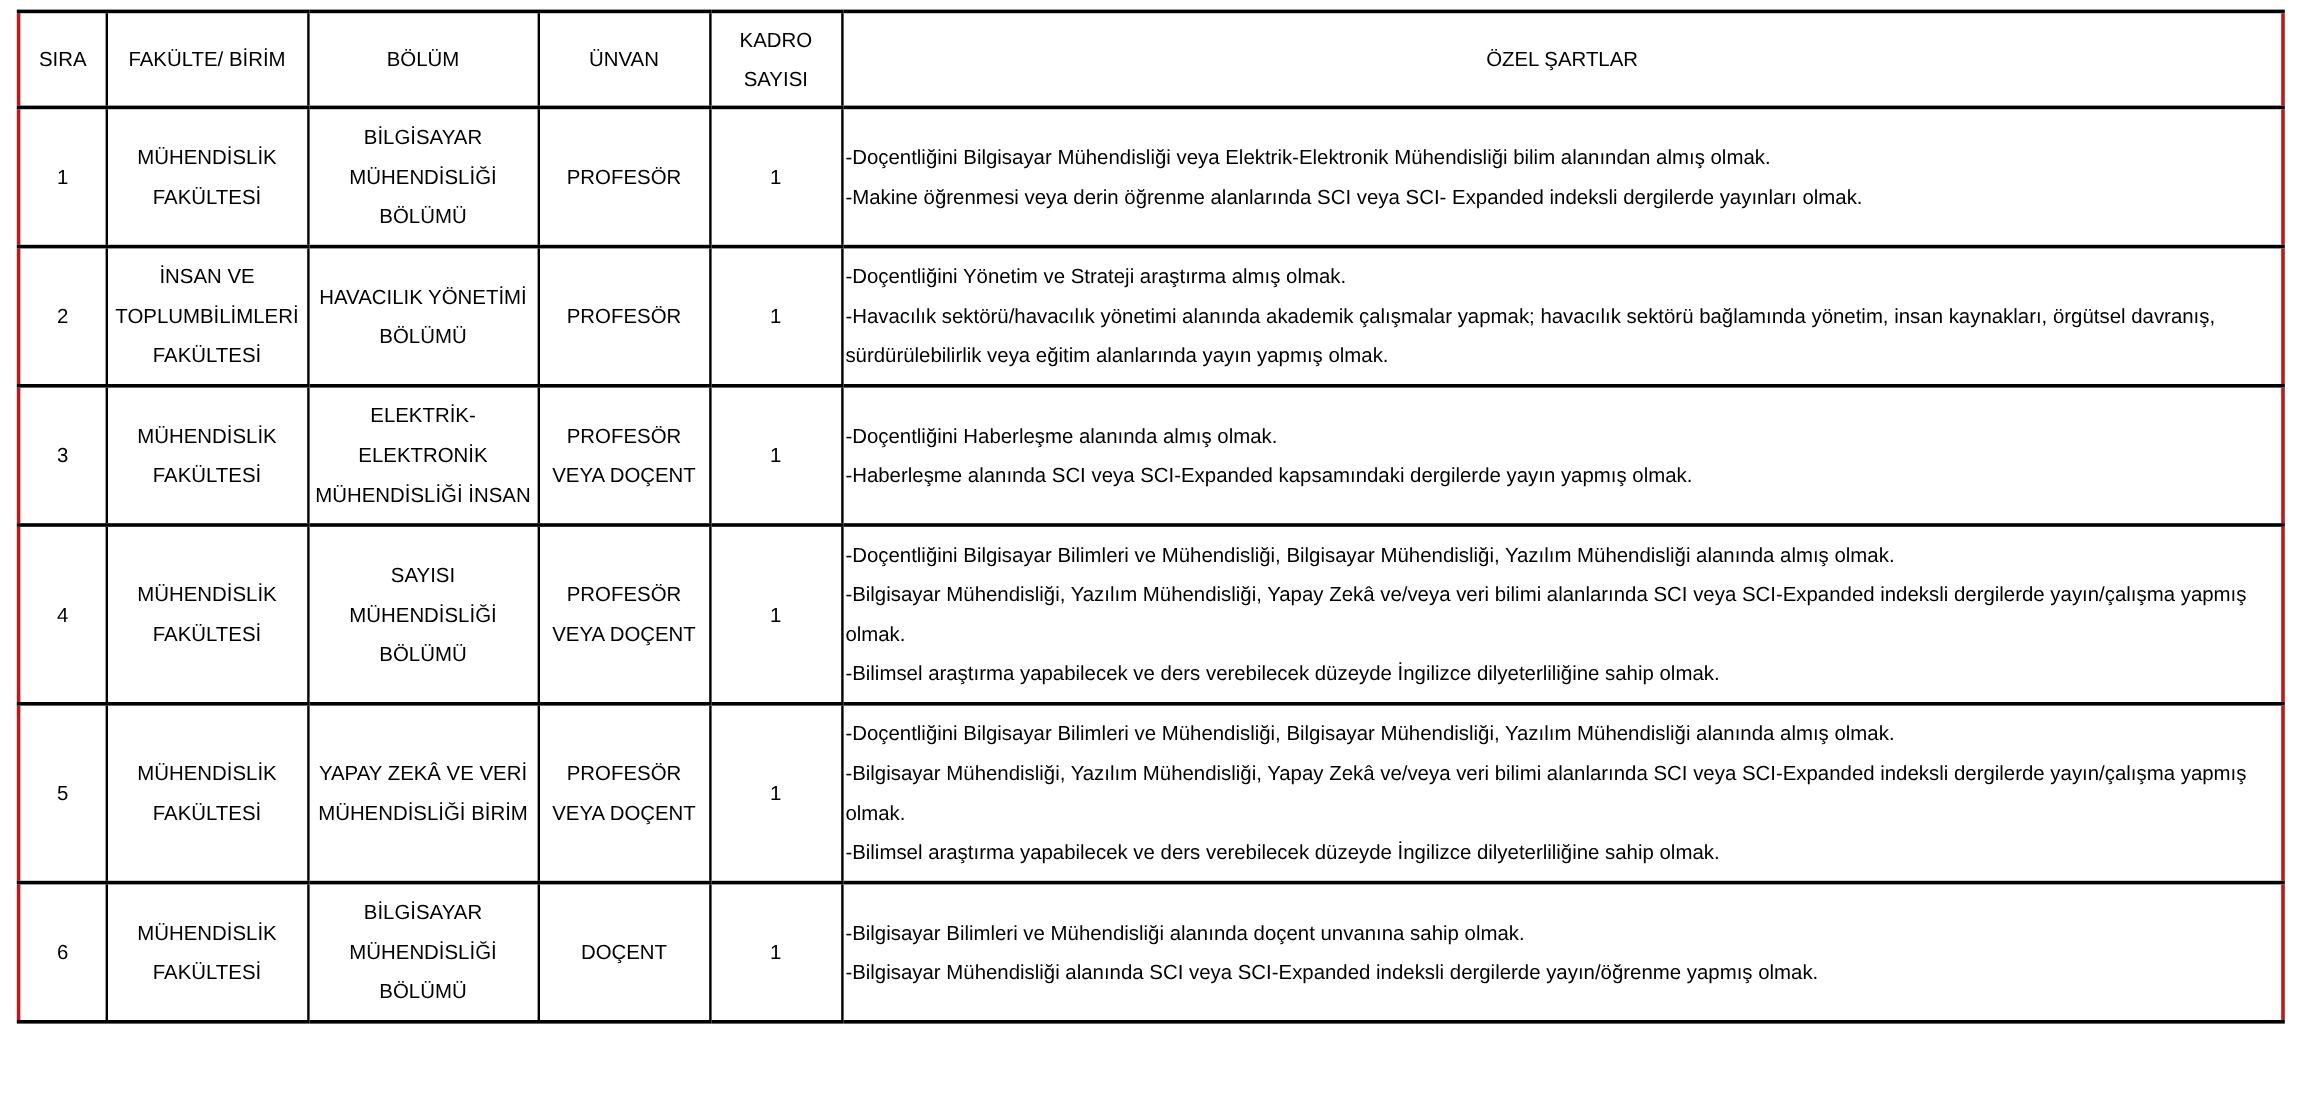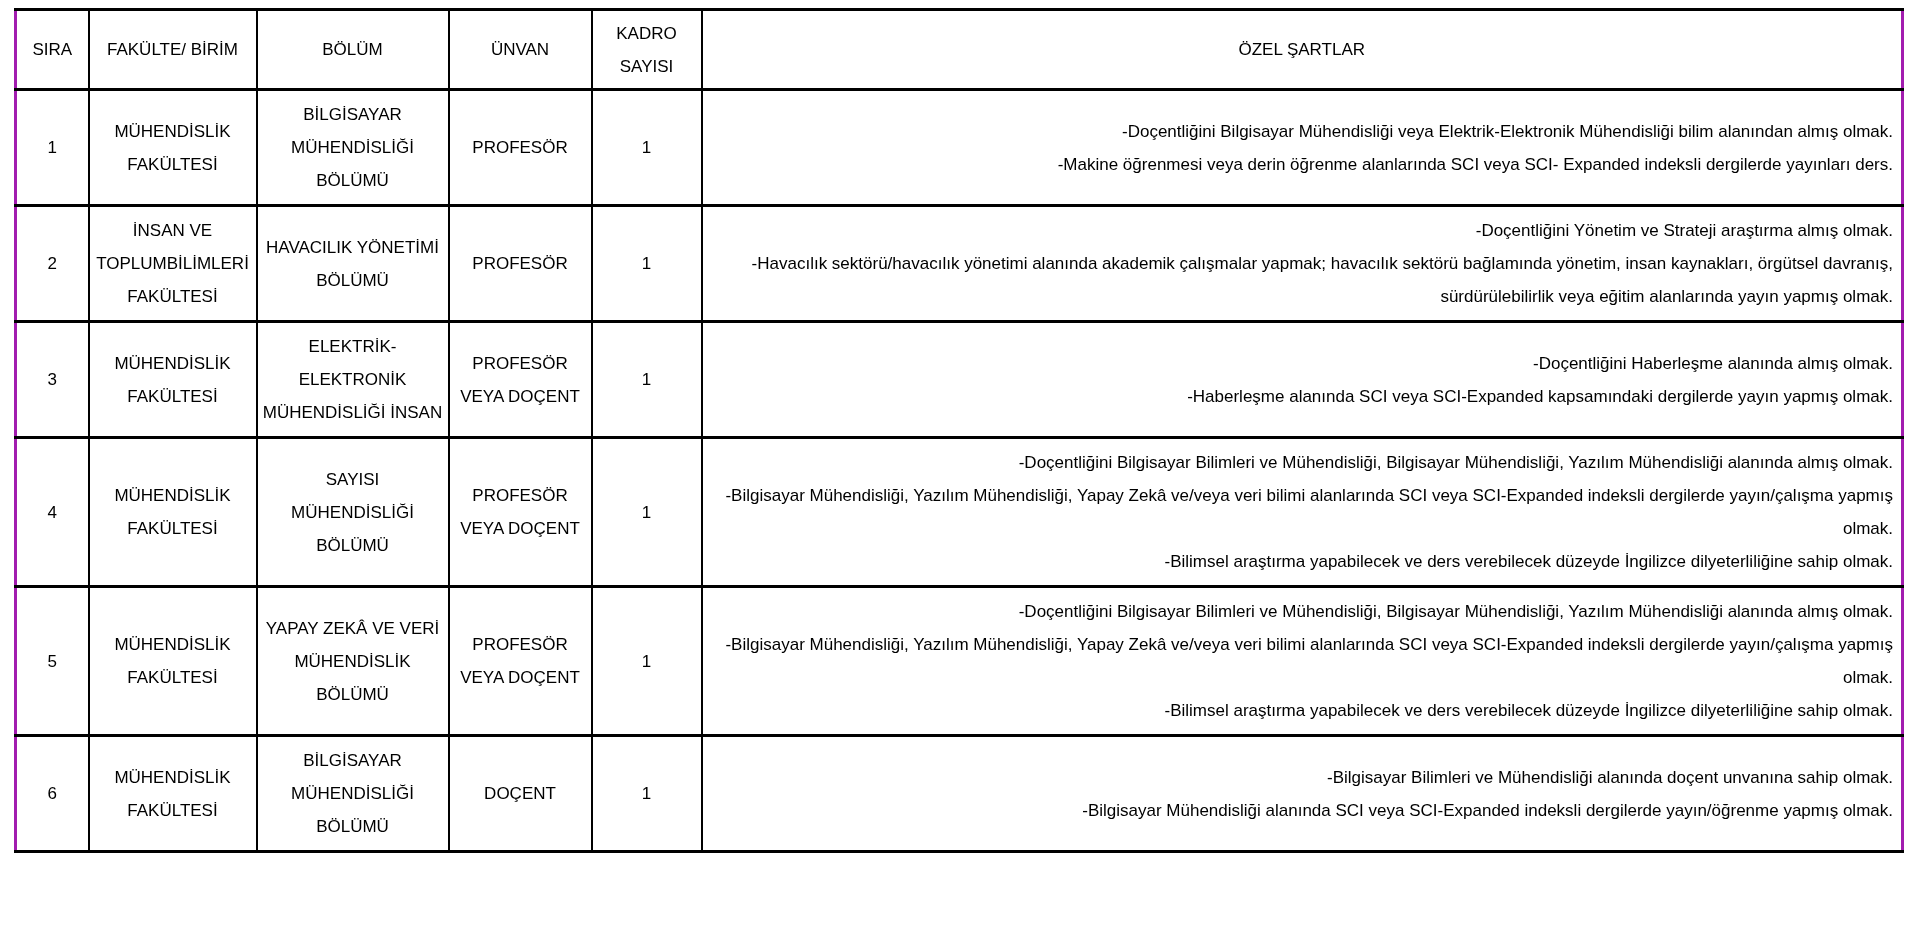--- a/index.html
+++ b/index.html
@@ -14,21 +14,21 @@
     height: 928px;
     background: #ffffff;
     box-sizing: border-box;
     padding: 8px 14px;
   }
   table.kadro-table {
     border-collapse: collapse;
     table-layout: fixed;
     width: 1890px;
     background: #ffffff;
-    border: 3px solid #a21caf;
+    border: 3px solid #b91c1c;
   }
   .kadro-table th,
   .kadro-table td {
     border: 2px solid #000000;
     border-top-width: 3px;
     border-bottom-width: 3px;
     font-size: 17px;
     line-height: 33px;
     font-weight: normal;
     vertical-align: middle;
@@ -44,21 +44,21 @@
   }
   .kadro-table td.c-sartlar,
   .kadro-table th.c-sartlar-h {
     text-align: center;
   }
   .kadro-table td.c-sartlar {
     text-align: left;
     padding: 7px 8px 7px 2px;
   }
   .sart-line {
-    text-align: right;
+    text-align: left;
   }
   
   col.col-sira    { width: 73px; }
   col.col-fakulte { width: 168px; }
   col.col-bolum   { width: 192px; }
   col.col-unvan   { width: 143px; }
   col.col-kadro   { width: 110px; }
   col.col-sartlar { width: auto; }
 </style>
 </head>
@@ -86,21 +86,21 @@
     </thead>
     <tbody>
   <tr>
     <td class="c-sira">1</td>
     <td class="c-fakulte">MÜHENDİSLİK FAKÜLTESİ</td>
     <td class="c-bolum">BİLGİSAYAR MÜHENDİSLİĞİ BÖLÜMÜ</td>
     <td class="c-unvan">PROFESÖR</td>
     <td class="c-kadro">1</td>
     <td class="c-sartlar">
             <div class="sart-line">-Doçentliğini Bilgisayar Mühendisliği veya Elektrik-Elektronik Mühendisliği bilim alanından almış olmak.</div>
-            <div class="sart-line">-Makine öğrenmesi veya derin öğrenme alanlarında SCI veya SCI- Expanded indeksli dergilerde yayınları ders.</div>
+            <div class="sart-line">-Makine öğrenmesi veya derin öğrenme alanlarında SCI veya SCI- Expanded indeksli dergilerde yayınları olmak.</div>
           </td>
   </tr>
 
   <tr>
     <td class="c-sira">2</td>
     <td class="c-fakulte">İNSAN VE TOPLUMBİLİMLERİ FAKÜLTESİ</td>
     <td class="c-bolum">HAVACILIK YÖNETİMİ BÖLÜMÜ</td>
     <td class="c-unvan">PROFESÖR</td>
     <td class="c-kadro">1</td>
     <td class="c-sartlar">
@@ -130,21 +130,21 @@
     <td class="c-sartlar">
             <div class="sart-line">-Doçentliğini Bilgisayar Bilimleri ve Mühendisliği, Bilgisayar Mühendisliği, Yazılım Mühendisliği alanında almış olmak.</div>
             <div class="sart-line">-Bilgisayar Mühendisliği, Yazılım Mühendisliği, Yapay Zekâ ve/veya veri bilimi alanlarında SCI veya SCI-Expanded indeksli dergilerde yayın/çalışma yapmış olmak.</div>
             <div class="sart-line">-Bilimsel araştırma yapabilecek ve ders verebilecek düzeyde İngilizce dilyeterliliğine sahip olmak.</div>
           </td>
   </tr>
 
   <tr>
     <td class="c-sira">5</td>
     <td class="c-fakulte">MÜHENDİSLİK FAKÜLTESİ</td>
-    <td class="c-bolum">YAPAY ZEKÂ VE VERİ MÜHENDİSLİK BÖLÜMÜ</td>
+    <td class="c-bolum">YAPAY ZEKÂ VE VERİ MÜHENDİSLİĞİ BİRİM</td>
     <td class="c-unvan">PROFESÖR VEYA DOÇENT</td>
     <td class="c-kadro">1</td>
     <td class="c-sartlar">
             <div class="sart-line">-Doçentliğini Bilgisayar Bilimleri ve Mühendisliği, Bilgisayar Mühendisliği, Yazılım Mühendisliği alanında almış olmak.</div>
             <div class="sart-line">-Bilgisayar Mühendisliği, Yazılım Mühendisliği, Yapay Zekâ ve/veya veri bilimi alanlarında SCI veya SCI-Expanded indeksli dergilerde yayın/çalışma yapmış olmak.</div>
             <div class="sart-line">-Bilimsel araştırma yapabilecek ve ders verebilecek düzeyde İngilizce dilyeterliliğine sahip olmak.</div>
           </td>
   </tr>
 
   <tr>

